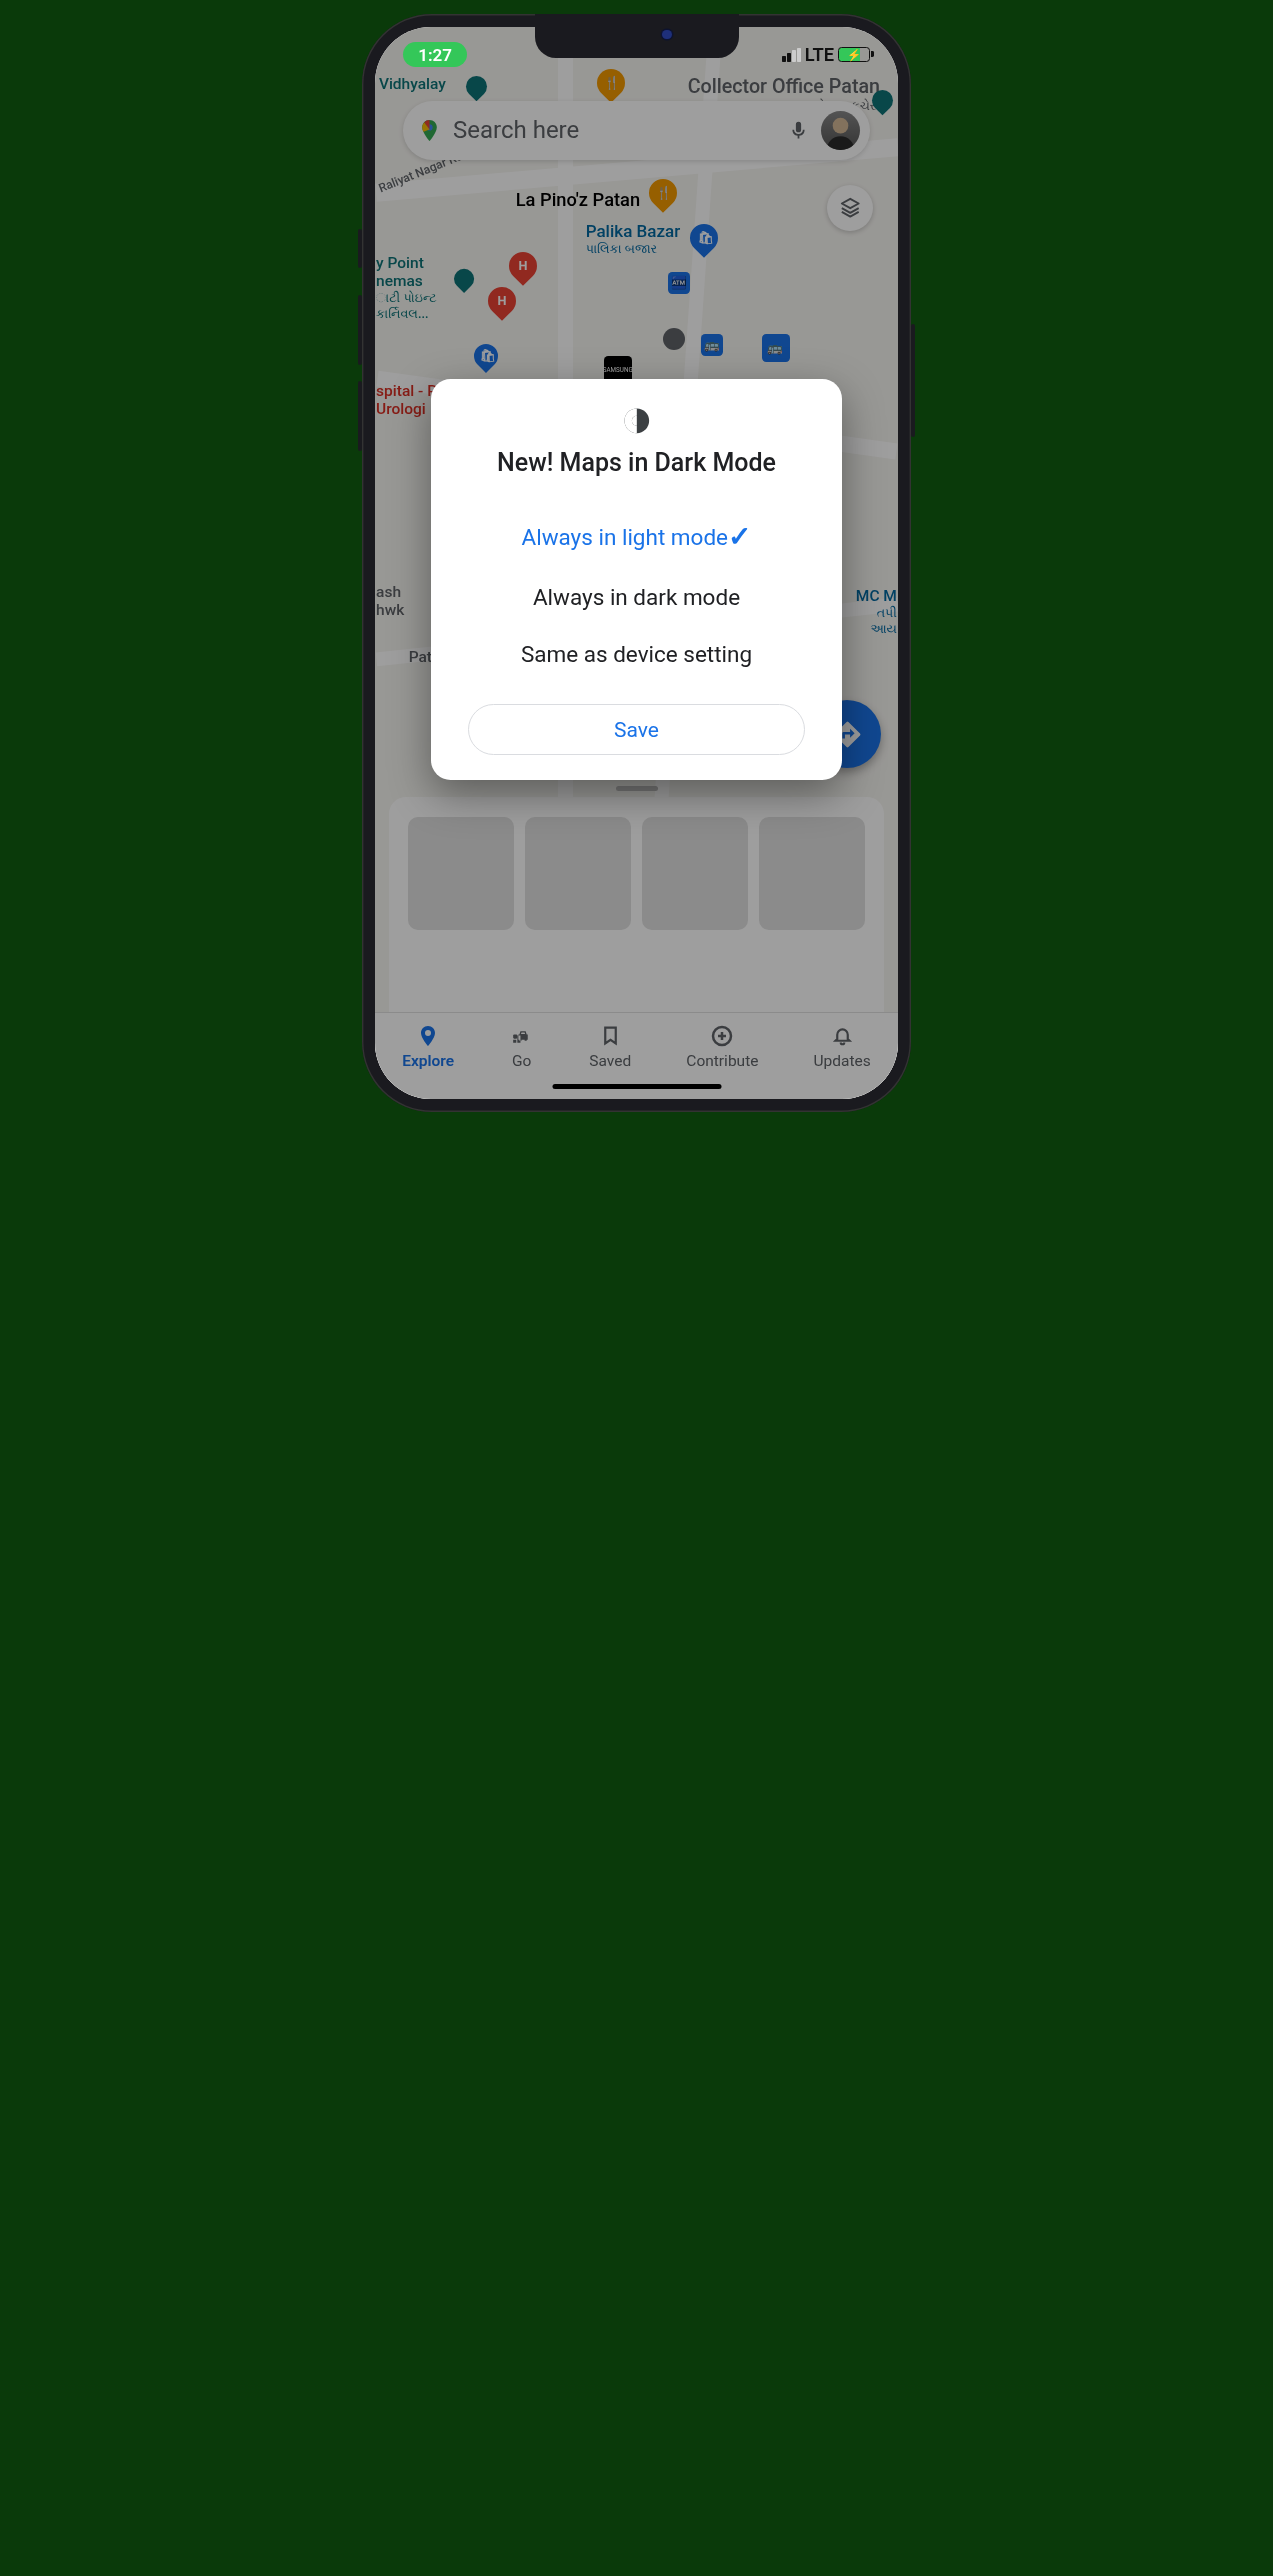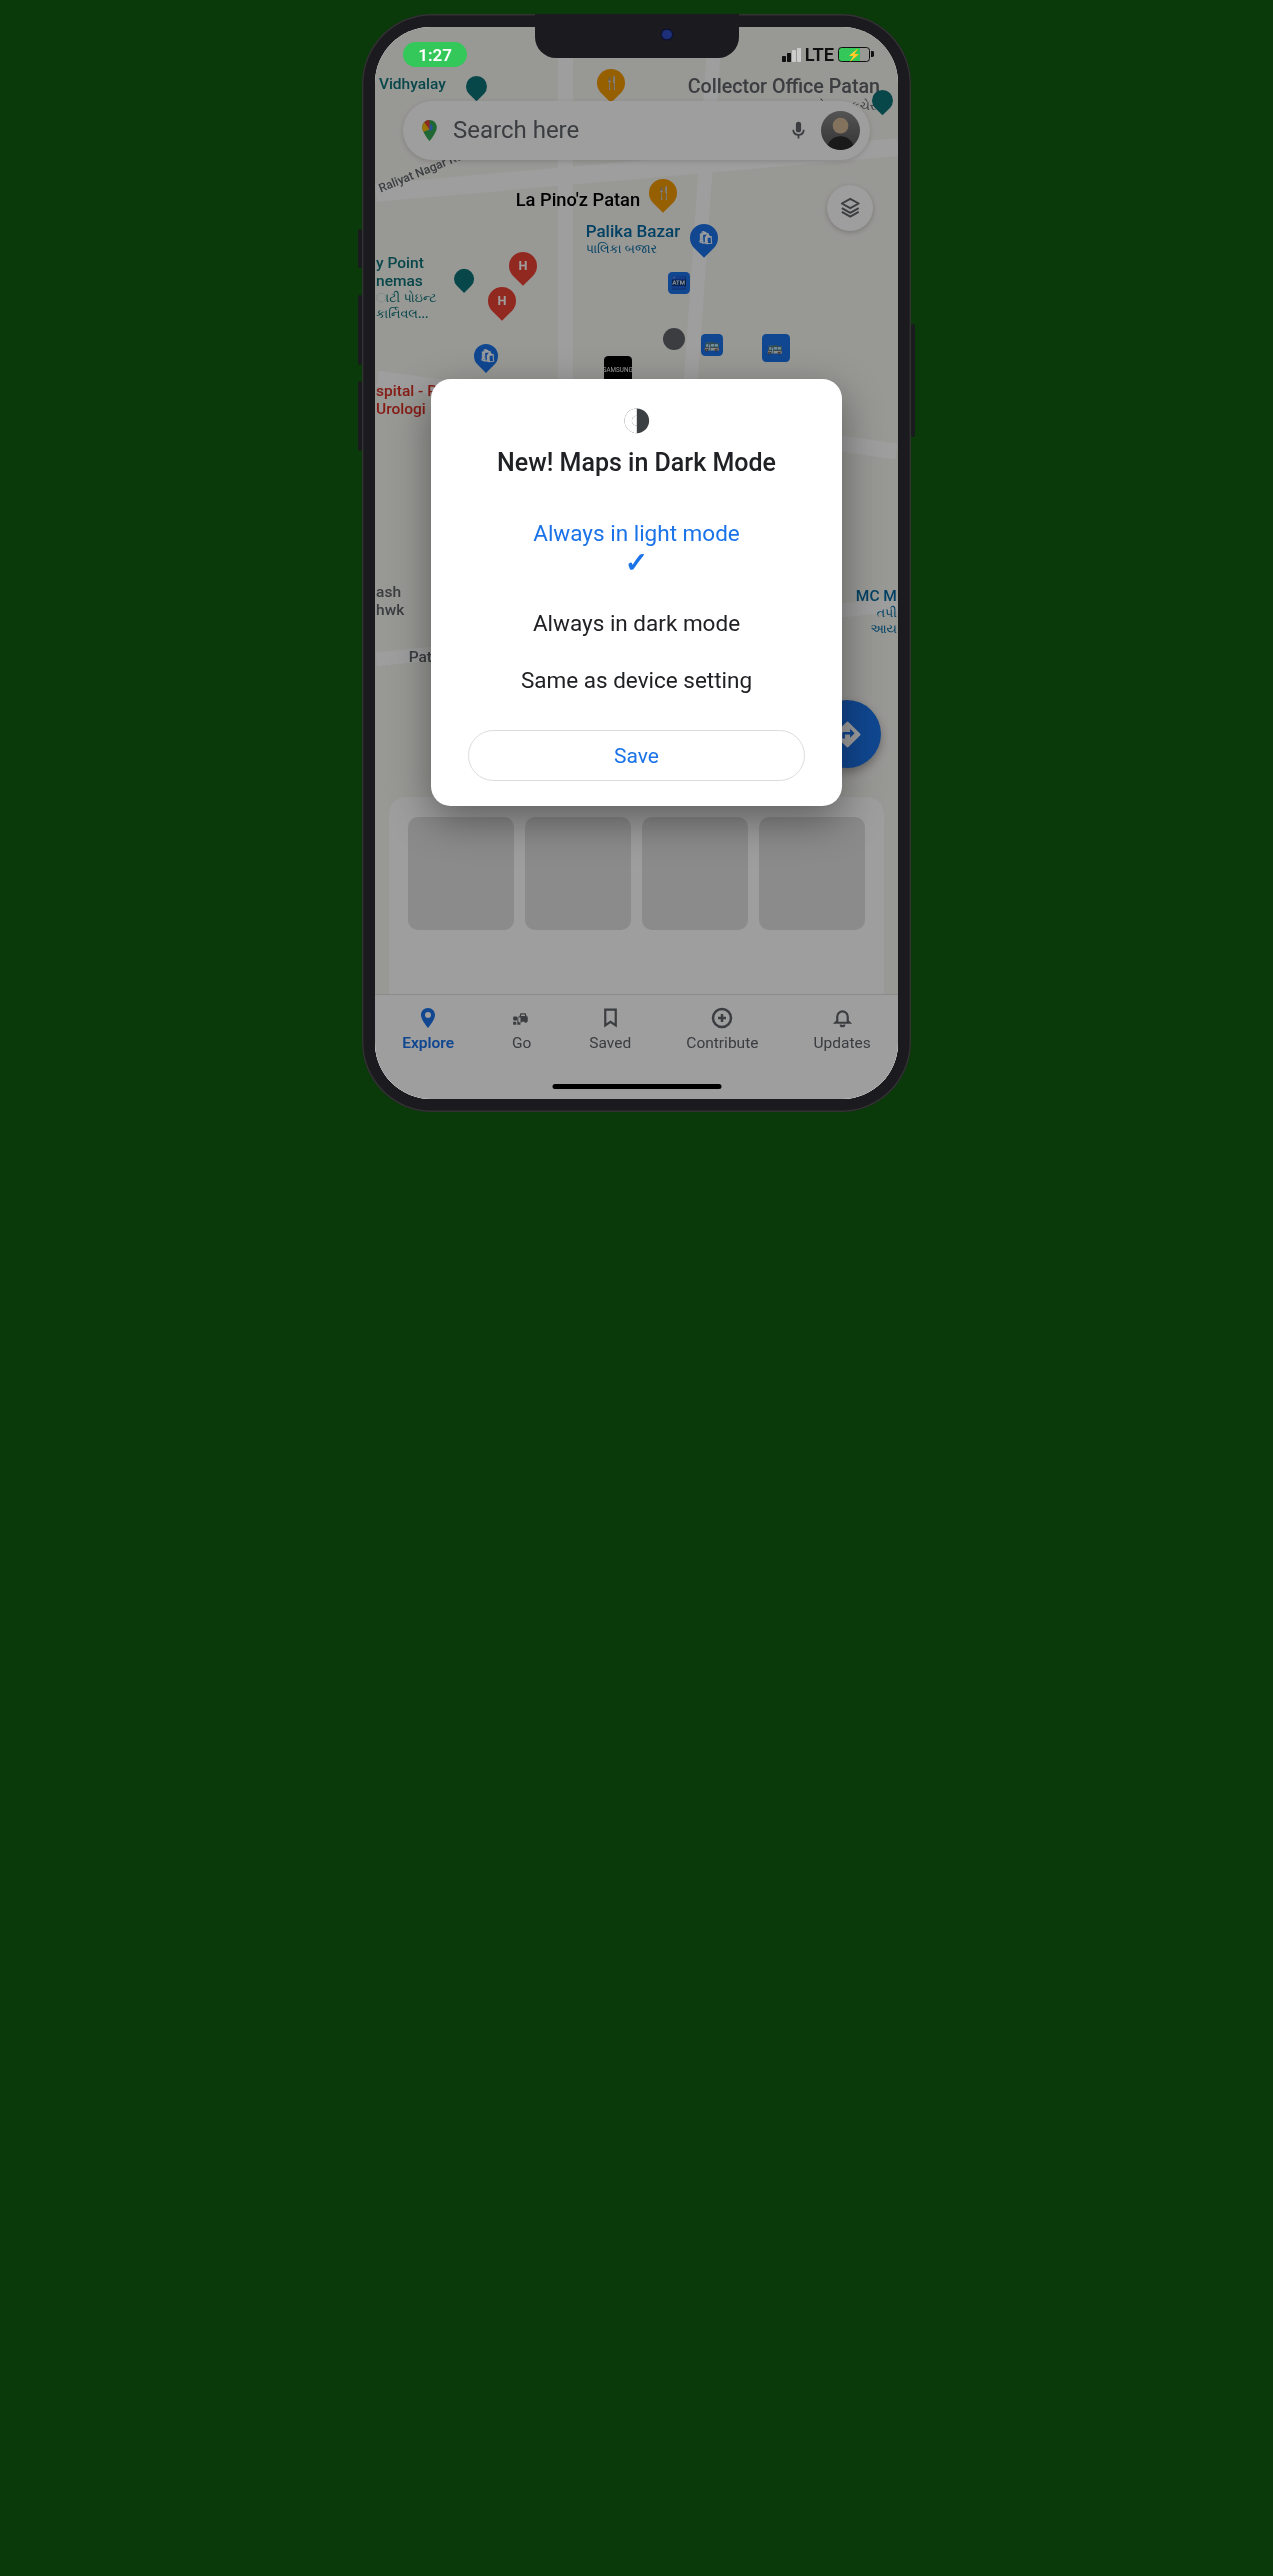--- a/index.html
+++ b/index.html
@@ -104,38 +104,38 @@
     position: absolute; bottom: 77px; left: 14px; right: 14px; height: 225px;
     background: #fff; border-radius: 17px 17px 0 0; z-index: 10; padding: 12.7px 19.7px;
   }
   .handle { width: 42px; height: 5.6px; background: #bdbdbd; border-radius: 2.8px; margin: -21px auto 14px; position:relative; top:-3.5px;}
   .sheet-title { font-size: 28px; color: #7b7b7b; margin-top: 19.7px; }
   .card-row { display: flex; gap: 11.3px; margin-top: 22.5px; }
   .card { flex: 1; height: 113px; background: #e0e0e0; border-radius: 9.9px; }
 
   
   .nav-bar {
-    position: absolute; bottom: 0; left: 0; right: 0; height: 105px;
+    position: absolute; bottom: 0; left: 0; right: 0; height: 87px;
     background: #fff; display: flex; justify-content: space-around; align-items: flex-start;
     padding-top: 9.9px; z-index: 10; border-top: 0.7px solid #e0e0e0;
   }
   .nav-item { display: flex; flex-direction: column; align-items: center; gap: 4.2px; color: #5f6368; font-size: 15.5px; }
   .nav-item.active { color: #1a73e8; font-weight: 600; }
   .nav-ico { width: 25px; height: 25px; display:flex; align-items:center; justify-content:center; }
   .home-ind { position: absolute; bottom: 9.9px; left: 50%; transform: translateX(-50%); width: 169px; height: 5.6px; background: #000; border-radius: 2.8px; z-index: 60; }
 
   
   .modal {
     position: absolute; top: 352px; left: 56px; right: 56px; background: #fff;
     border-radius: 19.7px; z-index: 30; padding: 27px 22.5px 25px;
     box-shadow: 0 14px 42px rgba(0,0,0,0.4);
   }
   .modal-ico { width: 31px; height: 31px; margin: 0 auto 11.3px; display:flex; align-items:center; justify-content:center; }
   .modal-title { font-size: 25px; text-align: center; color: #202124; font-weight: 500; margin-bottom: 28px; }
-  .opt { font-size: 22.5px; padding: 15.5px 1.4px; display: flex; justify-content: flex-end; align-items: center; color: #202124; flex-direction: column; }
+  .opt { font-size: 22.5px; padding: 15.5px 1.4px; display: flex; justify-content: center; align-items: center; color: #202124; }
   .opt.selected { color: #1a73e8; }
   .check { color: #1a73e8; font-size: 28px; font-weight: bold; }
   .save-btn {
     width: 92%; margin: 21px auto 0; display: block; padding: 12.7px; font-size: 21px;
     color: #1a73e8; background: #fff; border: 0.7px solid #dadce0; border-radius: 28px;
     text-align: center;
   }
 
   .fab { position:absolute; right:17px; bottom: 331px; width:68px; height:68px; border-radius:50%; background:#1a73e8; z-index:10; box-shadow:0 4.2px 9.9px rgba(0,0,0,0.3); display:flex;align-items:center;justify-content:center;}
 </style>

